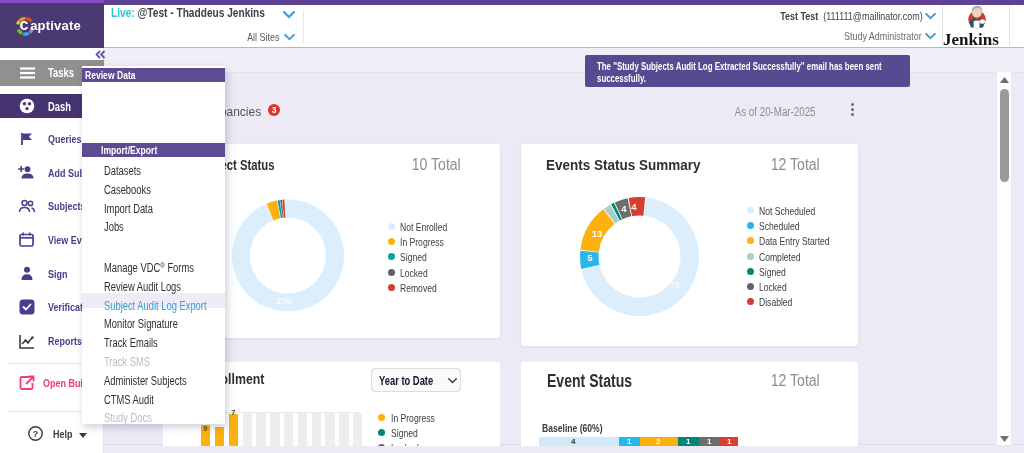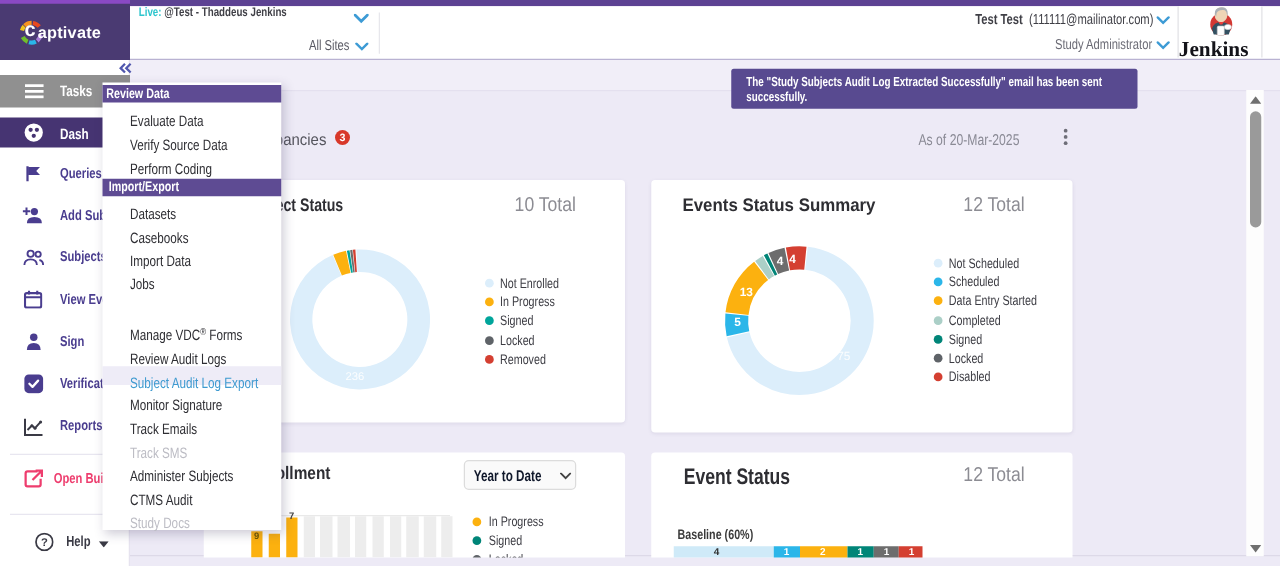--- a/index.html
+++ b/index.html
@@ -24,21 +24,21 @@
       <path d="M 7.2 1.6 A 7.9 7.9 0 0 1 4.5 6.5" stroke="#a97fd8"></path>
       <path d="M 3.4 7.1 A 7.9 7.9 0 0 1 -2.1 7.6" stroke="#2ab6ea"></path>
       <path d="M -3.2 7.2 A 7.9 7.9 0 0 1 -7.1 3.4" stroke="#6fbf2a"></path>
       <path d="M -7.7 -1.8 A 7.9 7.9 0 0 1 -5.9 -5.2" stroke="#f0c419"></path>
     </g>
   </svg>
   <div class="abs" style="left:19.6px;top:15.6px;color:#fff;font-size:16px;font-weight:700">c</div>
   <div class="abs" style="left:30.2px;top:18.4px;color:#fff;font-size:13px;font-weight:700;letter-spacing:.2px">aptivate</div>
 </div>
 
-<div class="abs" style="left:111px;top:5px;font-size:10px;font-weight:700;color:#3f3f46"><span class="t"><span style="color:#2dc5cd">Live:</span> @Test - Thaddeus Jenkins</span></div>
+<div class="abs" style="left:111px;top:5px;font-size:13px;font-weight:700;color:#3f3f46"><span class="t"><span style="color:#2dc5cd">Live:</span> @Test - Thaddeus Jenkins</span></div>
 <svg class="abs" style="left:283px;top:11px" width="12" height="8" viewBox="0 0 12 8">
     <path d="M1 1 L6 6 L11 1" fill="none" stroke="#3d9bd5" stroke-width="2.2" stroke-linecap="round"></path>
   </svg>
 <div class="abs" style="right:744px;top:31px;font-size:11.5px;color:#5a5a64"><span class="tr">All Sites</span></div>
 <svg class="abs" style="left:284px;top:34px" width="11" height="7" viewBox="0 0 12 8">
     <path d="M1 1 L6 6 L11 1" fill="none" stroke="#3d9bd5" stroke-width="2.2" stroke-linecap="round"></path>
   </svg>
 <div class="abs" style="left:303px;top:10px;width:1px;height:33px;background:#e7e7ec"></div>
 
 <div class="abs" style="right:101px;top:10px;font-size:11.5px;font-weight:700;color:#3f3f46"><span class="tr">Test Test&nbsp;&nbsp;<span style="font-weight:400">(111111@mailinator.com)</span></span></div>
@@ -281,18 +281,17 @@
     <circle cx="7.5" cy="7.5" r="6.7" fill="none" stroke="#3a3a45" stroke-width="1.4"></circle>
     <text x="7.5" y="11" text-anchor="middle" font-size="9" font-weight="bold" fill="#3a3a45">?</text>
   </svg>
 <div class="abs" style="left:53px;top:428px;font-size:11.5px;font-weight:700;color:#3a3a45"><span class="t">Help</span></div>
 <svg class="abs" style="left:79px;top:433px" width="8" height="5">
     <path d="M0 0 L8 0 L4 5 Z" fill="#3a3a45"></path>
   </svg>
 
 <div class="abs" style="left:82px;top:66px;width:143px;height:358px;background:#fff;box-shadow:2px 3px 8px rgba(60,50,90,.25)">
   <div class="abs" style="left:0;top:2px;width:143px;height:14px;background:#5e4b93;color:#fff;font-size:11px;font-weight:700;line-height:14px;padding-left:3px"><span class="t">Review Data</span></div>
-  <div class="abs" style="left:22px;top:22px;font-size:12px;color:#2e2e33;line-height:18.8px"><span class="t">Evaluate Data<br>Verify Source Data<br>Perform Coding</span></div>
-  <div class="abs" style="left:0;top:77px;width:143px;height:14px;background:#5e4b93;color:#fff;font-size:11px;font-weight:700;line-height:14px;padding-left:5px"><span class="t">Import/Export</span></div>
+  <div class="abs" style="left:0;top:77px;width:143px;height:14px;background:#5e4b93;color:#fff;font-size:11px;font-weight:700;line-height:14px;padding-left:19px"><span class="t">Import/Export</span></div>
   <div class="abs" style="left:22px;top:96px;font-size:12px;color:#2e2e33;line-height:18.8px"><span class="t">Datasets<br>Casebooks<br>Import Data<br>Jobs</span></div>
   <div class="abs" style="left:0;top:227px;width:143px;height:15px;background:#eeecf7"></div>
   <div class="abs" style="left:22px;top:191px;font-size:12px;line-height:18.8px;color:#2e2e33"><span class="t">Manage VDC<span style="font-size:8px;vertical-align:4px">®</span> Forms<br>Review Audit Logs<br><span style="color:#3e9ad0">Subject Audit Log Export</span><br>Monitor Signature<br>Track Emails<br><span style="color:#bcbcc4">Track SMS</span><br>Administer Subjects<br>CTMS Audit<br><span style="color:#bcbcc4">Study Docs</span></span></div>
 </div>
 
 </body></html>

